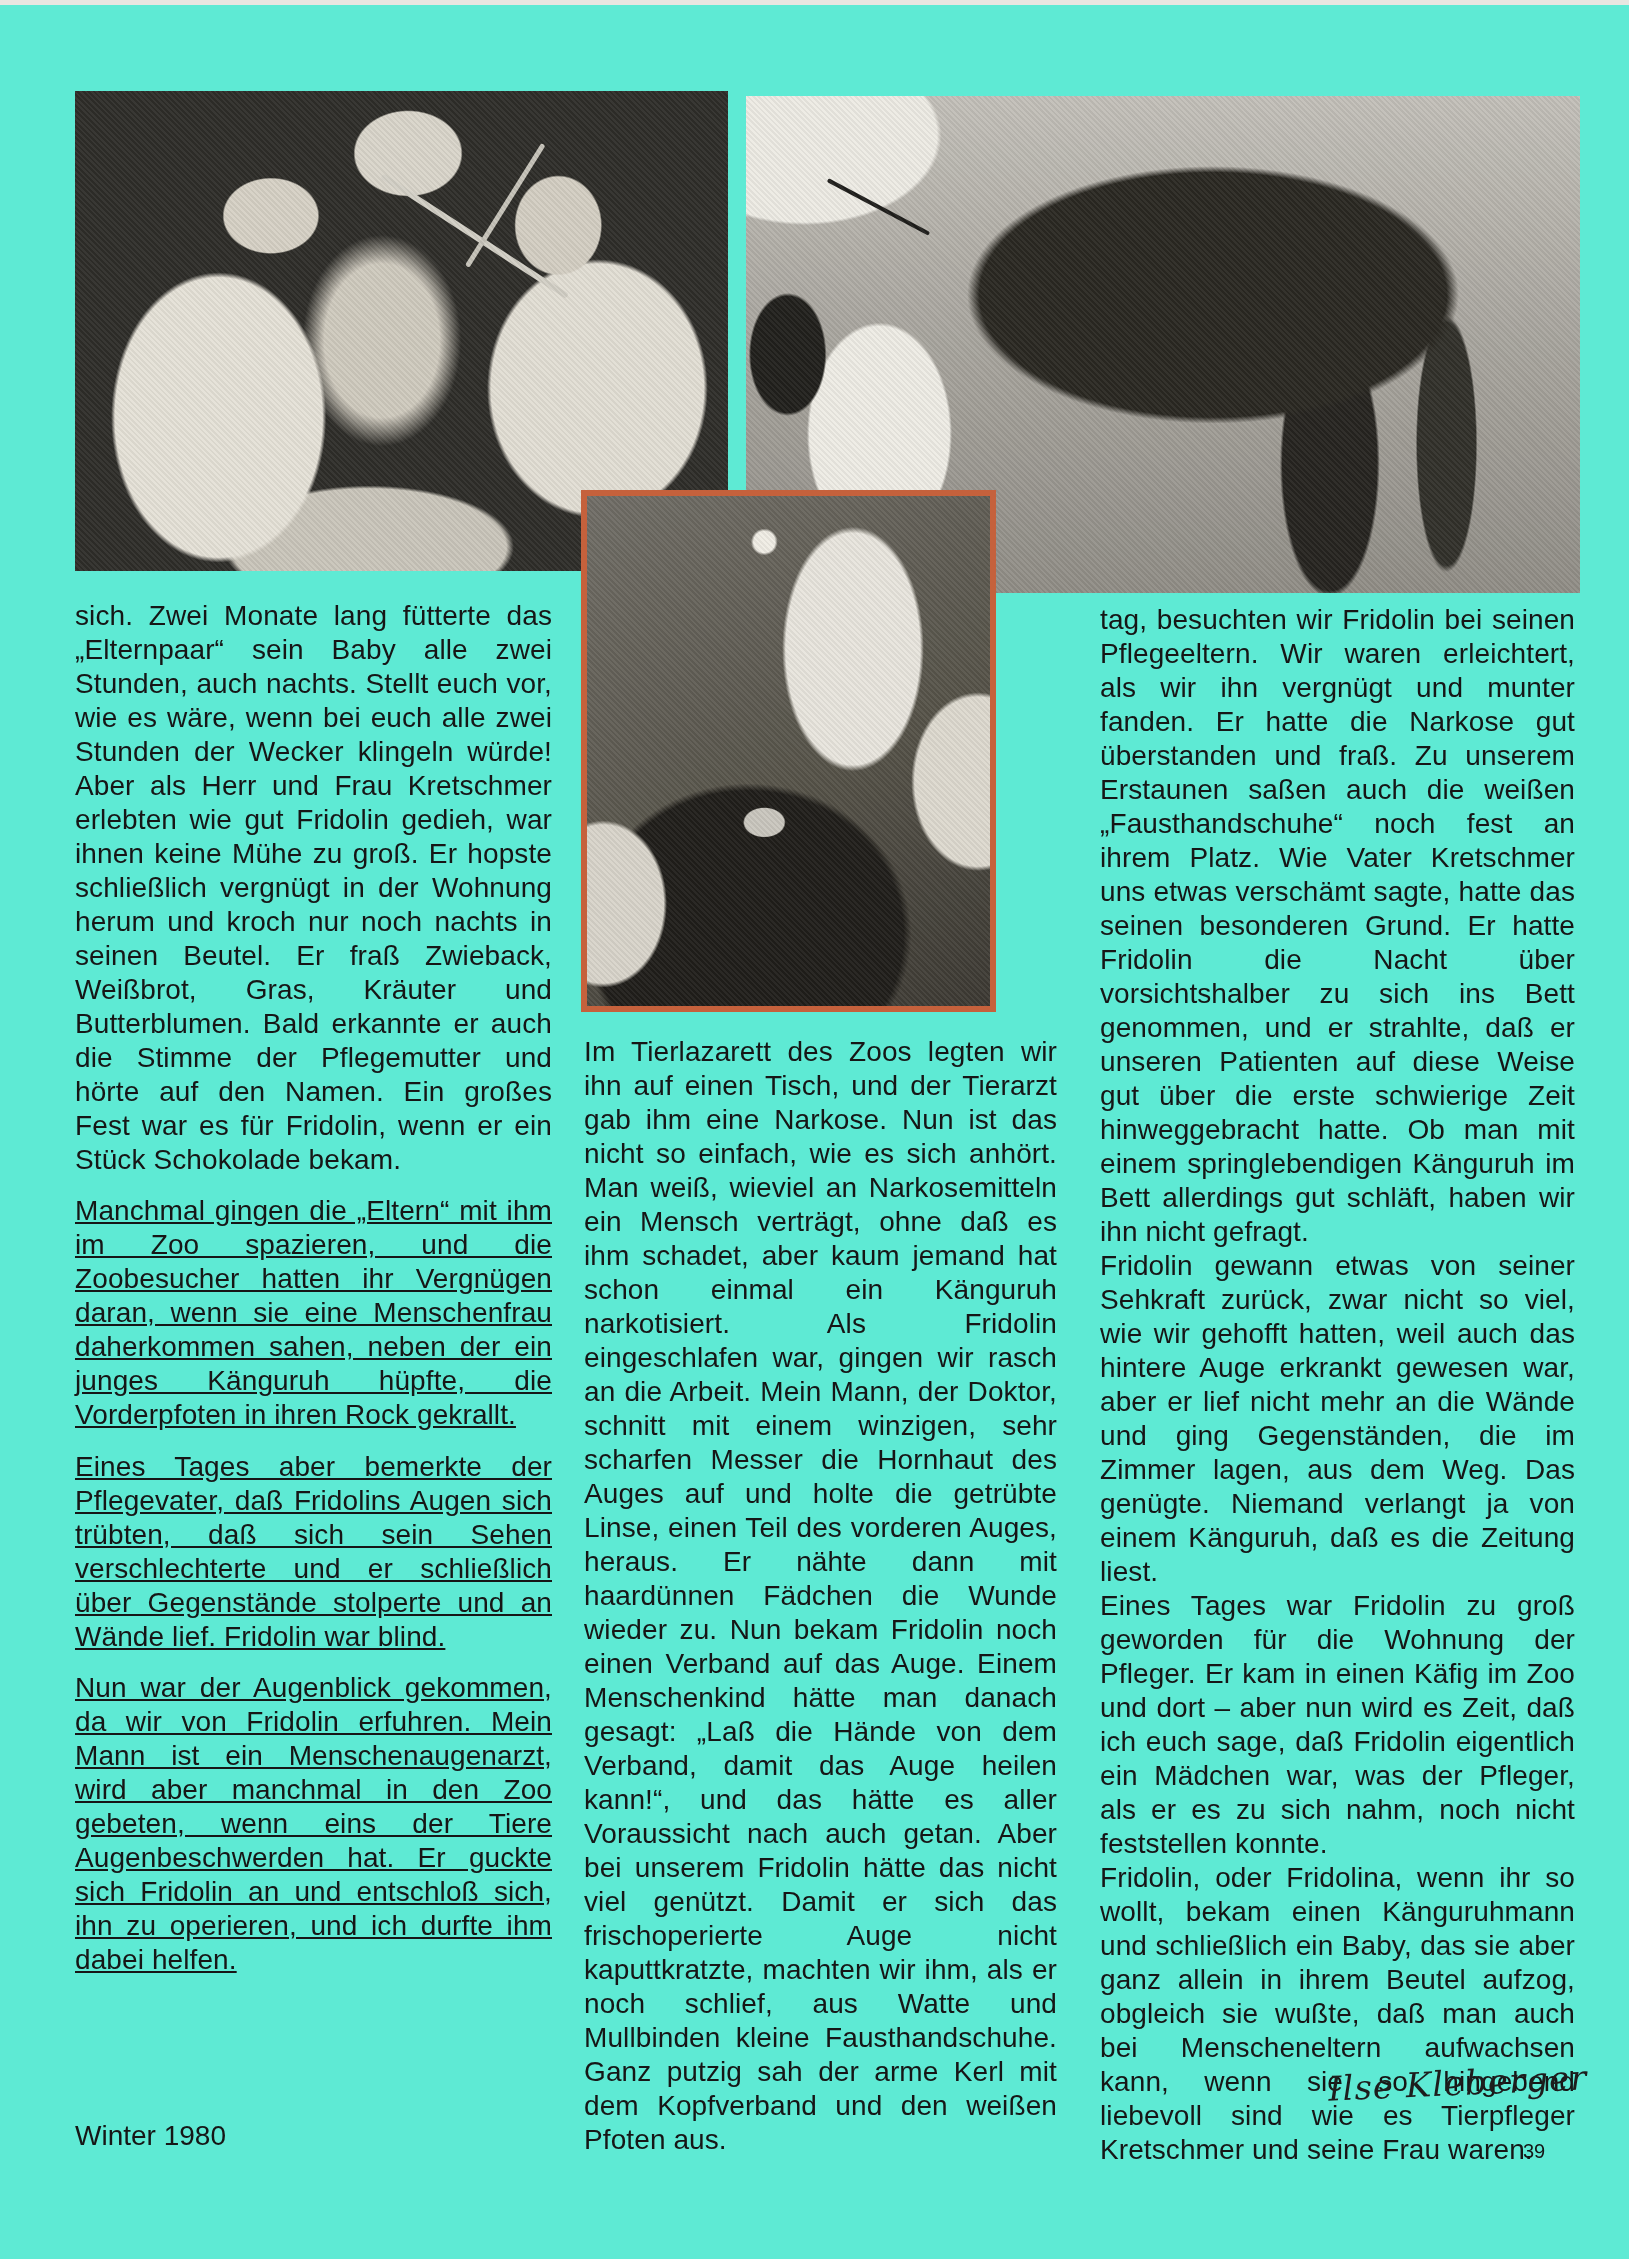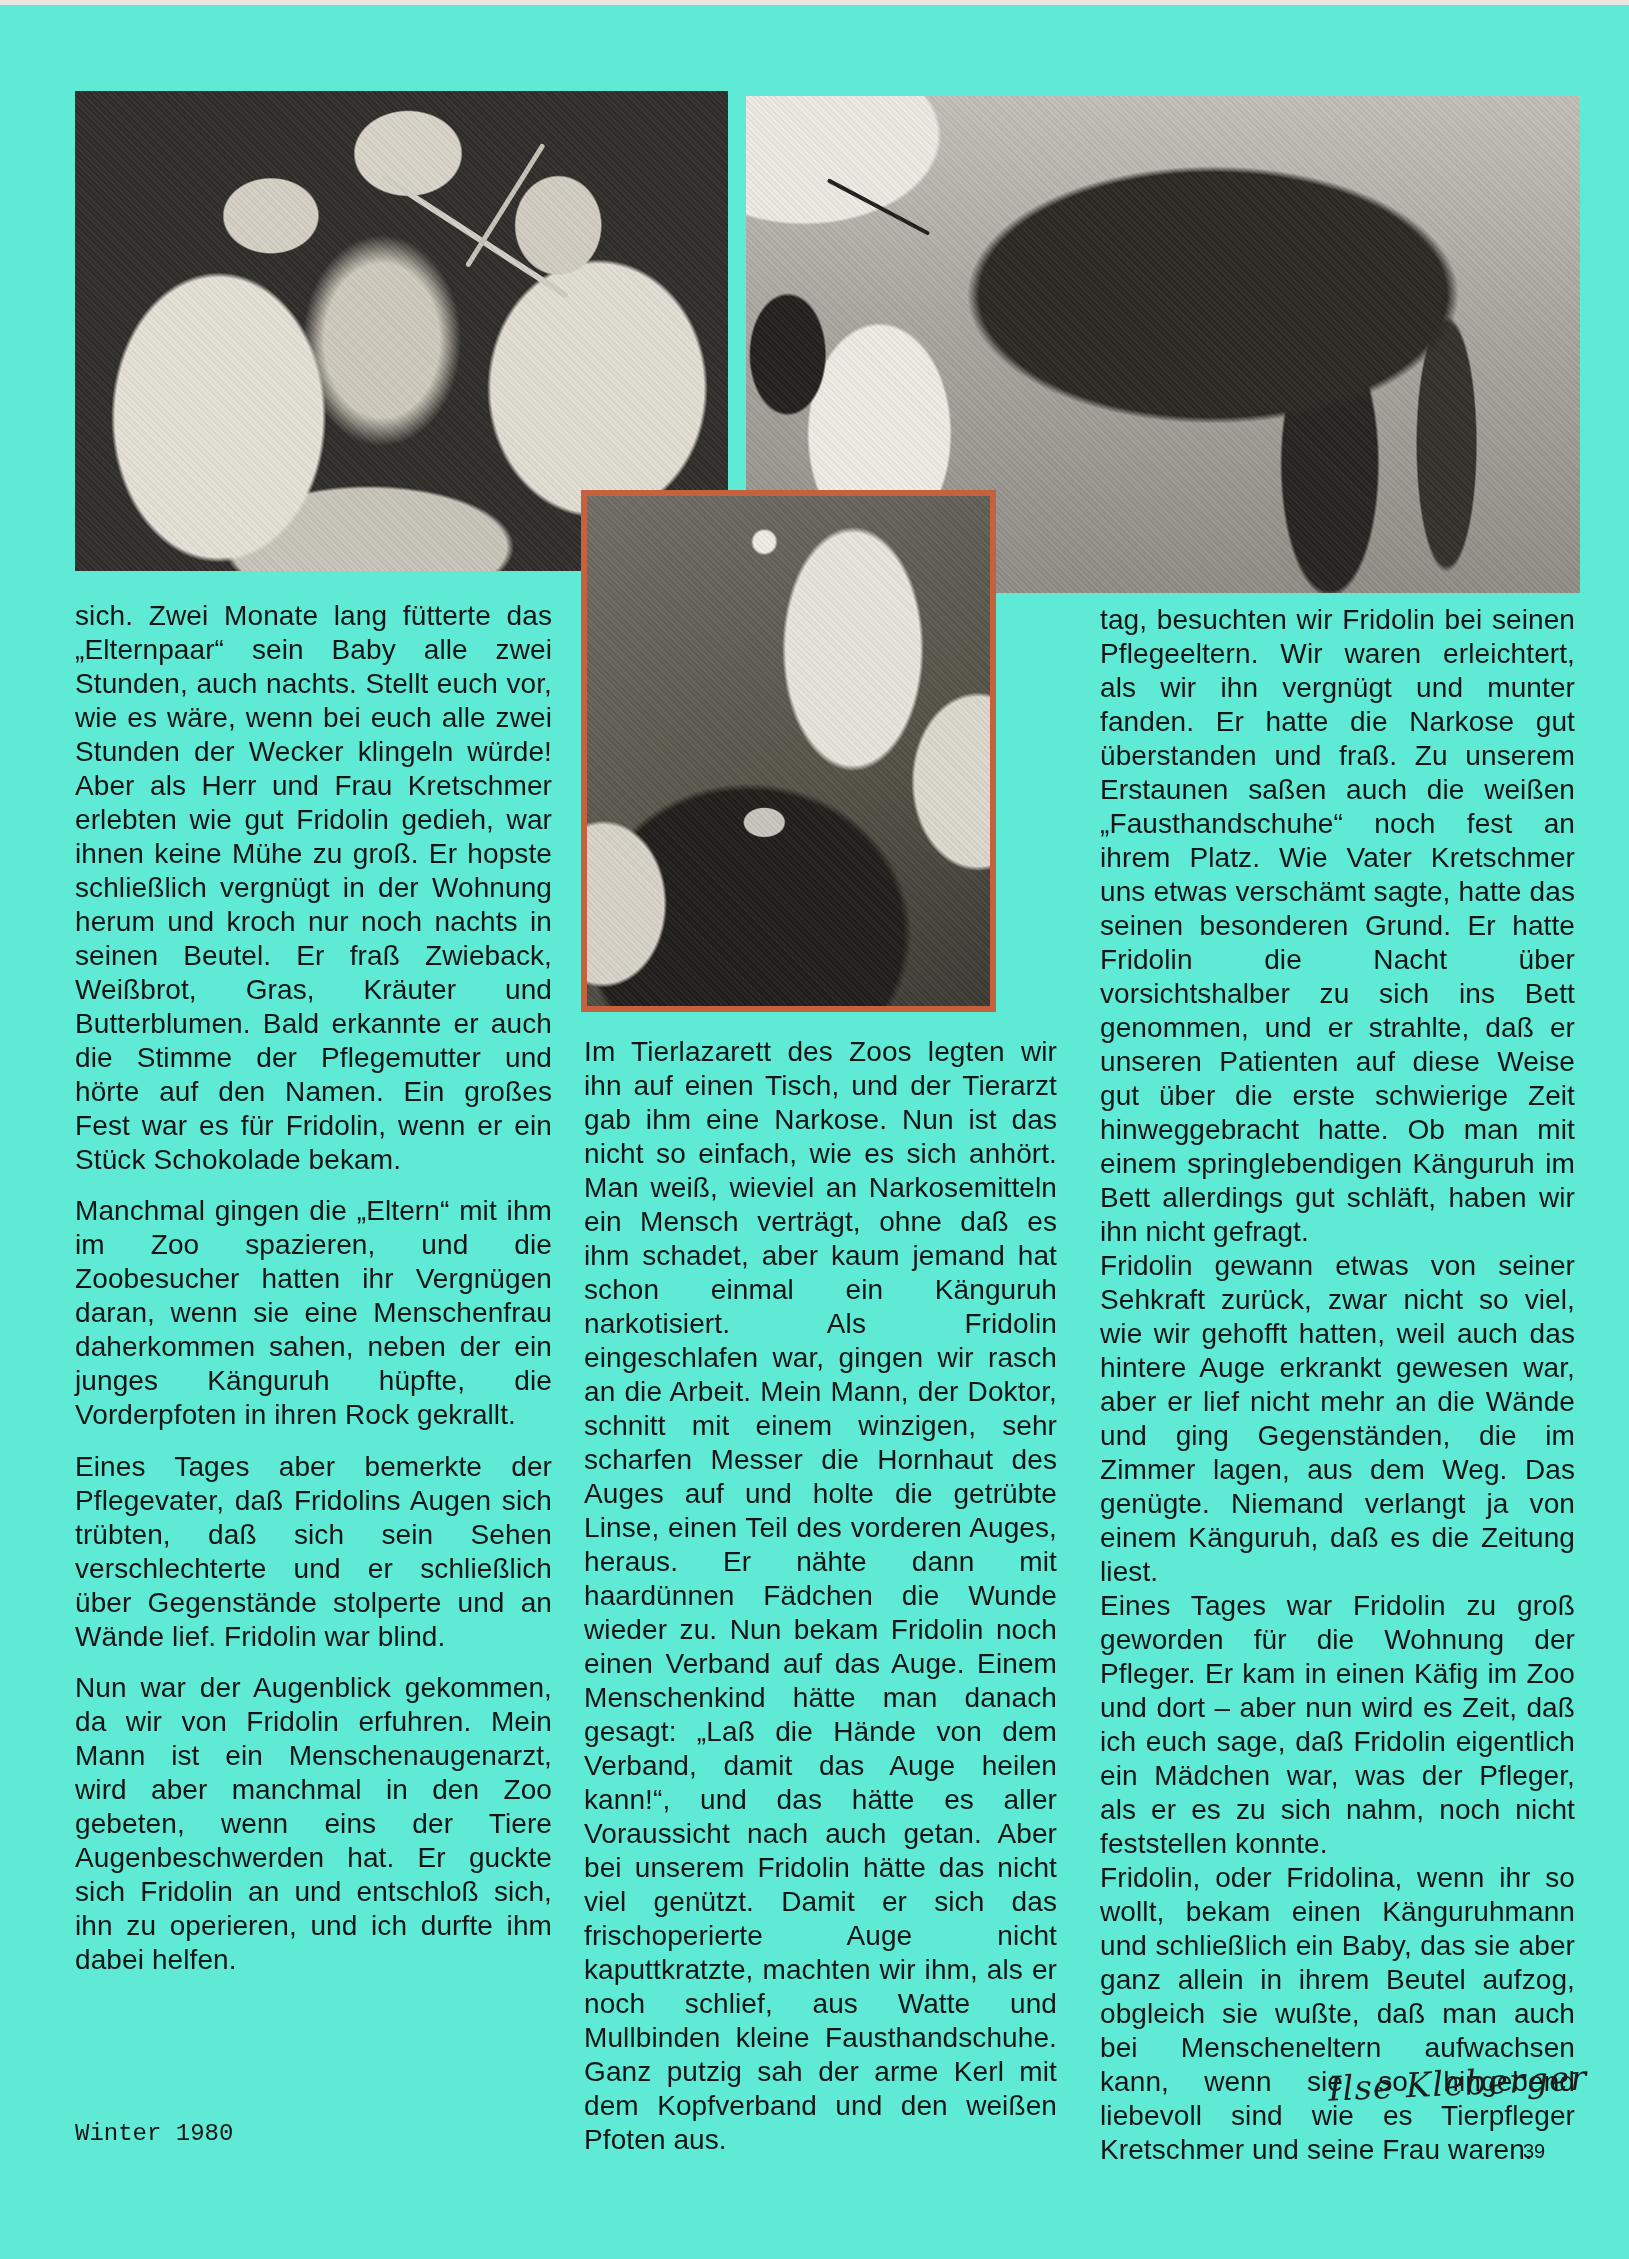--- a/index.html
+++ b/index.html
@@ -49,24 +49,24 @@
       radial-gradient(ellipse 120px 207px at 66% 30%, #e8e5dd 0 56%, rgba(0,0,0,0) 59%),
       radial-gradient(ellipse 115px 154px at 97% 56%, #ddd9cf 0 55%, rgba(0,0,0,0) 58%),
       radial-gradient(ellipse 110px 144px at 4% 80%, #d8d4ca 0 55%, rgba(0,0,0,0) 58%),
       radial-gradient(ellipse 38px 27px at 44% 64%, #c9c6be 0 52%, rgba(0,0,0,0) 56%),
       radial-gradient(ellipse 259px 240px at 40% 86%, #201e1a 0 60%, rgba(0,0,0,0) 63%),
       linear-gradient(150deg, #716e67 0%, #565349 55%, #3c3933 100%);
   }
   .col{position:absolute;text-align:justify;font-size:28px;line-height:34px;letter-spacing:0.1px;}
   .col p{margin:0;}
   .col-left{left:75px;top:594px;width:477px;}
-  .col-left p + p{margin-top:17.3px;}
+  .col-left p + p{margin-top:17.3px;text-decoration:underline;}
   .col-mid{left:584px;top:1030px;width:473px;}
   .col-right{left:1100px;top:598px;width:475px;}
-  .footer-issue{position:absolute;left:75px;top:2115px;font-size:24px;font-family:Liberation Mono, monospace;}
+  .footer-issue{position:absolute;left:75px;top:2115px;font-size:28px;}
   .signature{
     position:absolute;left:1328px;top:2058px;font-family:"DejaVu Serif","Liberation Serif",serif;
     font-style:italic;font-size:34px;letter-spacing:1px;transform:rotate(-2.5deg);color:#1d1d1d;
   }
   .page-number{position:absolute;left:1523px;top:2135px;font-size:20px;}
 </style>
 </head>
 <body>
 
 <div class="page">

